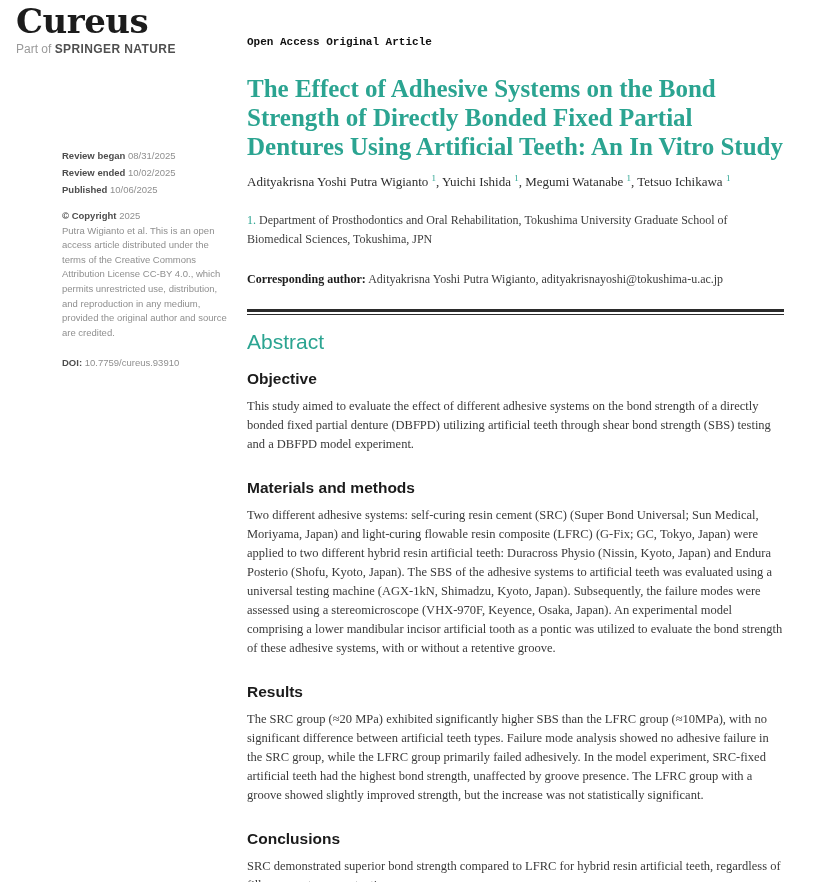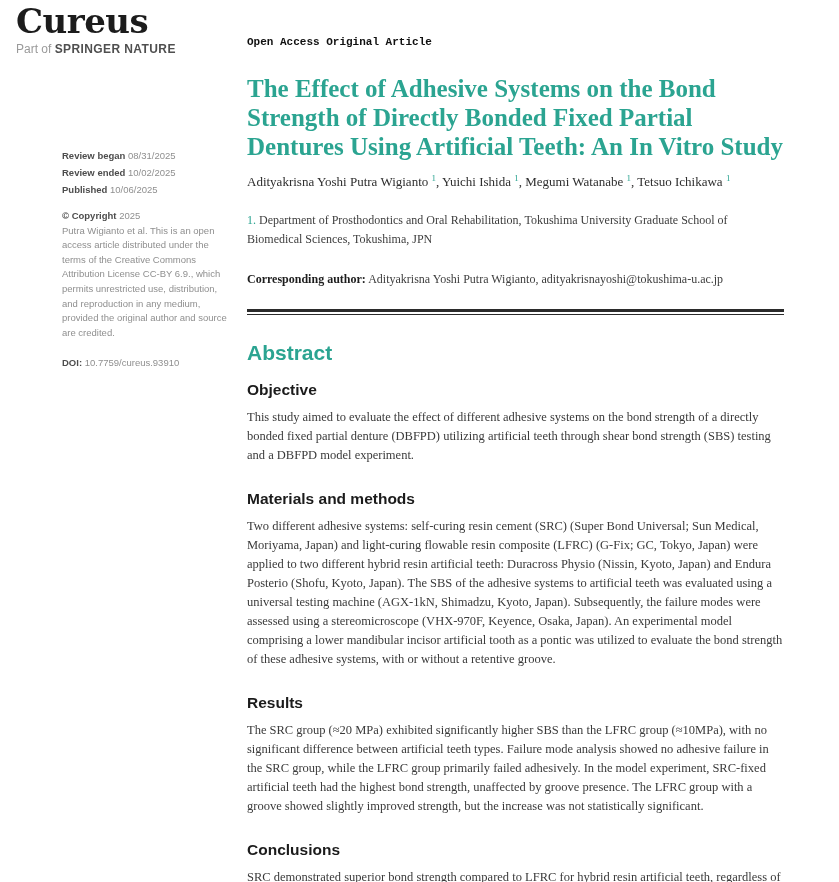--- a/index.html
+++ b/index.html
@@ -36,22 +36,22 @@
   .author:not(:last-child)::after { content:", "; }
   .authors sup { color:#2ba491; font-size:9px; }
   .affiliation { margin-top:19px; font-size:12px; color:#3d3d3d; line-height:18.5px; }
   .aff-marker { color:#2ba491; }
   .corresponding { margin-top:22px; font-size:12px; color:#3d3d3d; line-height:18px; }
   .corresponding b { color:#1d1d1d; }
 
   .rule-double { margin-top:21px; border-top:3px solid #2b2b2b;
                  border-bottom:1px solid #2b2b2b; height:6px; }
 
-  .abstract-heading { margin-top:26px; font-family:"Liberation Sans", sans-serif;
-                      font-weight:bold; font-size:21px; color:#2ba491; }
+  .abstract-heading { margin-top:15px; font-family:"Liberation Sans", sans-serif;
+                      font-weight:normal; font-size:21px; color:#2ba491; }
   .sec-heading { margin-top:25px; font-family:"Liberation Sans", sans-serif;
                  font-weight:bold; font-size:15.5px; color:#1b1b1b; }
   .sec-heading.first { margin-top:16px; }
   .sec-text { margin-top:9px; font-size:12.5px; color:#3a3a3a; line-height:19px; }
 </style>
 </head>
 <body>
 
 <div class="page">
 
@@ -59,21 +59,21 @@
     <div class="logo-word">Cureus</div>
     <div class="logo-tagline"><span>Part of </span><b>SPRINGER NATURE</b></div>
   </div>
 
   <div class="sidebar">
     <div class="side-row"><b>Review began</b><span> 08/31/2025</span></div>
     <div class="side-row"><b>Review ended</b><span> 10/02/2025</span></div>
     <div class="side-row"><b>Published</b><span> 10/06/2025</span></div>
     <div class="copyright">
       <div class="cline"><b>© Copyright</b><span> 2025</span></div>
-      <div>Putra Wigianto et al. This is an open access article distributed under the terms of the Creative Commons Attribution License CC-BY 6.9., which permits unrestricted use, distribution, and reproduction in any medium, provided the original author and source are credited.</div>
+      <div>Putra Wigianto et al. This is an open access article distributed under the terms of the Creative Commons Attribution License CC-BY 4.0., which permits unrestricted use, distribution, and reproduction in any medium, provided the original author and source are credited.</div>
     </div>
     <div class="doi-row"><b>DOI:</b><span> 10.7759/cureus.93910</span></div>
   </div>
 
   <div class="main">
     <div class="article-type">Open Access Original Article</div>
 
     <h1 class="paper-title">The Effect of Adhesive Systems on the Bond Strength of Directly Bonded Fixed Partial Dentures Using Artificial Teeth: An In Vitro Study</h1>
 
     <div class="authors">

